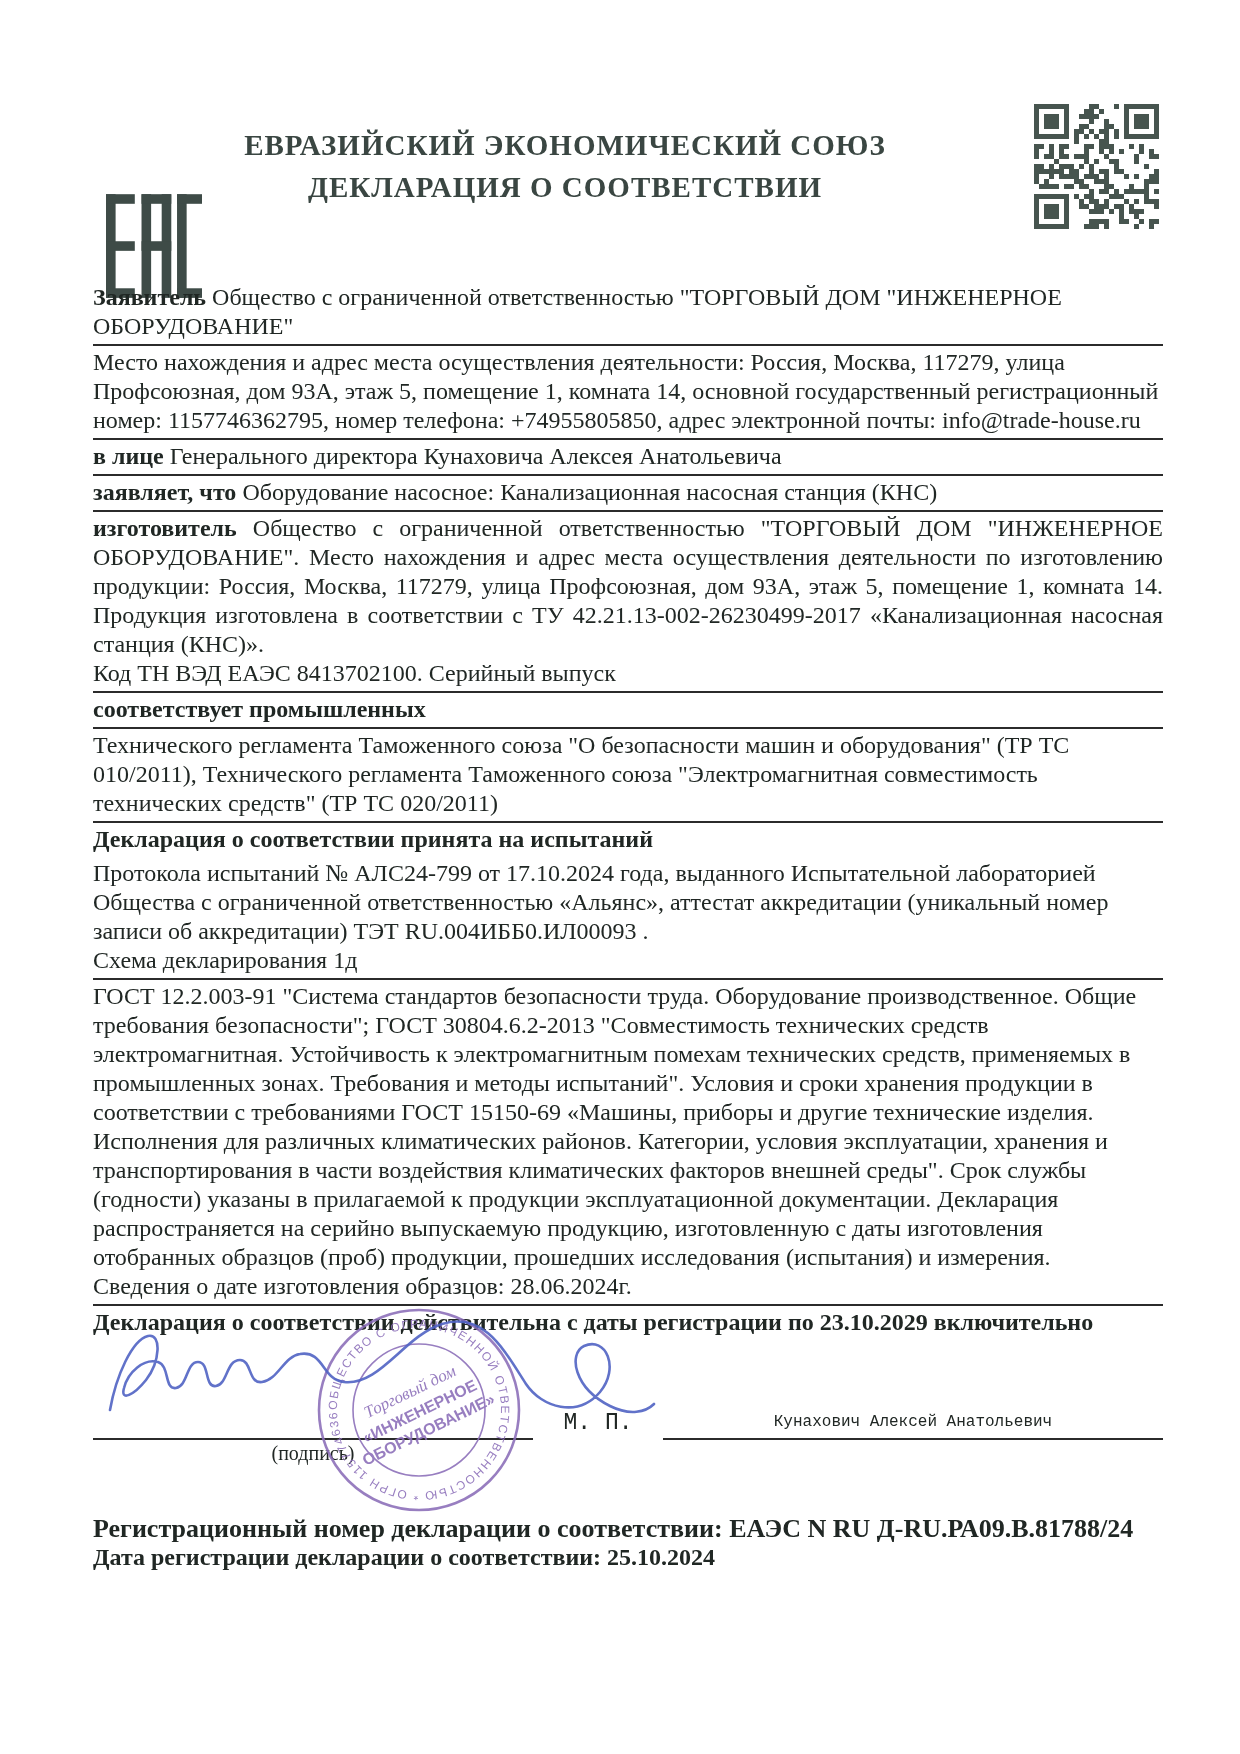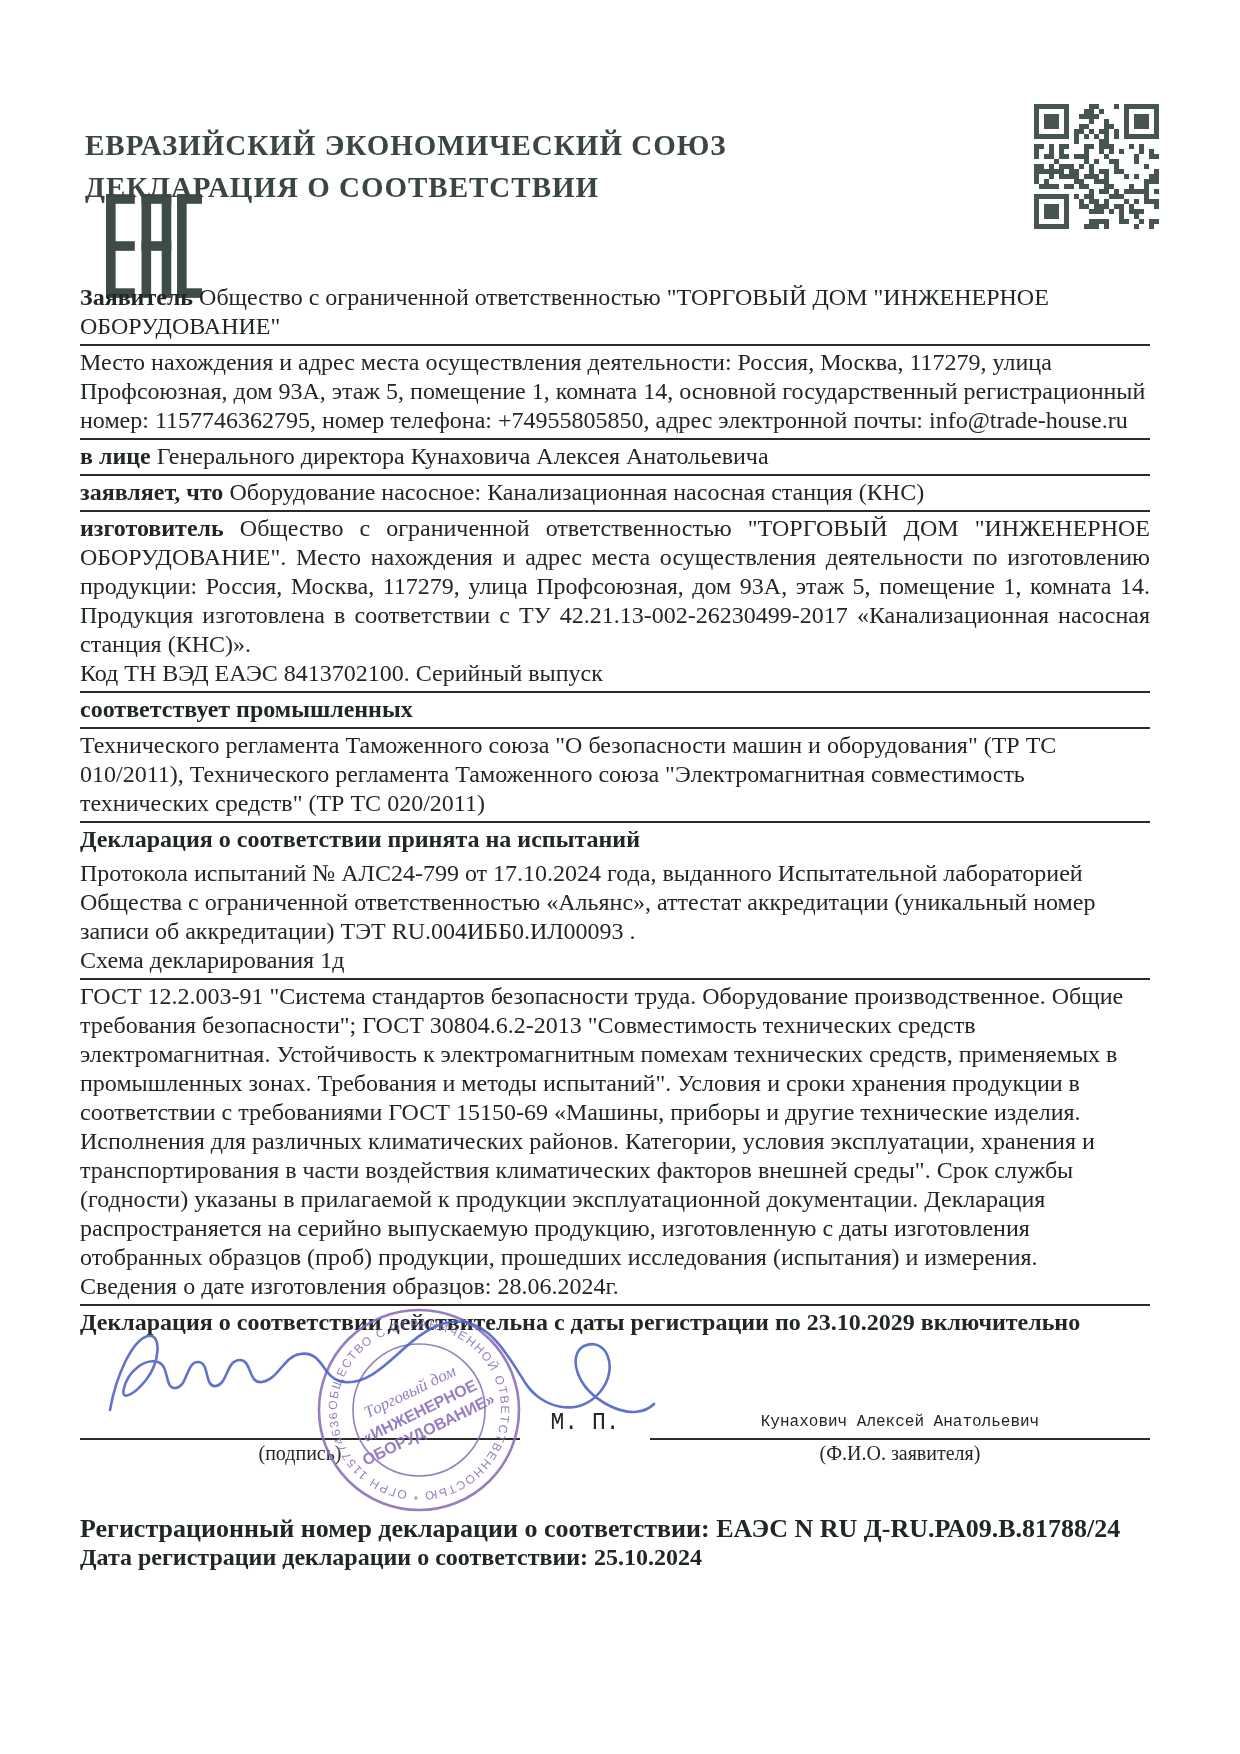--- a/index.html
+++ b/index.html
@@ -7,28 +7,28 @@
     position:relative;
     width:1240px;height:1754px;
     background:#ffffff;
     font-family:"Liberation Serif","DejaVu Serif",serif;
     color:#202724;
     overflow:hidden;
   }
   
   .title{
     position:absolute;top:124px;left:85px;width:960px;
-    font-weight:bold;font-size:29px;line-height:42px;
+    text-align:center;font-weight:bold;font-size:29px;line-height:42px;
     color:#3a4642;letter-spacing:1px;
   }
   .eac{position:absolute;left:106px;top:194px;}
   .qr{position:absolute;left:1034px;top:104px;}
   
   .content{
-    position:absolute;left:80px;top:281px;width:1070px;
+    position:absolute;left:93px;top:281px;width:1070px;
     font-size:24px;line-height:29px;
   }
   .sec{padding:2px 0 3px 0;}
   .rule{border-bottom:2px solid #2b2b2b;}
   .b{font-weight:bold;}
   .just{text-align:justify;}
   
   .sigrow{display:flex;align-items:flex-end;margin-top:4px;height:96px;font-family:Liberation Mono, monospace;}
   .sigcol-left{width:440px;border-bottom:2px solid #2b2b2b;height:100%;}
   .mp{width:130px;text-align:center;font-size:23px;padding-bottom:2px;}
@@ -411,21 +411,20 @@
     <div class="sec b">Декларация о соответствии  действительна с даты регистрации по 23.10.2029 включительно</div>
 
     <div class="sigrow">
       <div class="sigcol-left"></div>
       <div class="mp">М. П.</div>
       <div class="sigcol-right">Кунахович Алексей Анатольевич</div>
     </div>
     <div class="siglabels">
       <div class="lab-l">(подпись)</div>
       <div class="lab-m"></div>
-      <div class="lab-r">(Ф.И.О. заявителя)</div>
     </div>
 
     <div class="reg">
       <span>Регистрационный номер декларации о соответствии:</span>
       <span>ЕАЭС N RU Д-RU.РА09.В.81788/24</span>
     </div>
     <div class="regdate">
       <span>Дата регистрации декларации о соответствии:</span>
       <span>25.10.2024</span>
     </div>

